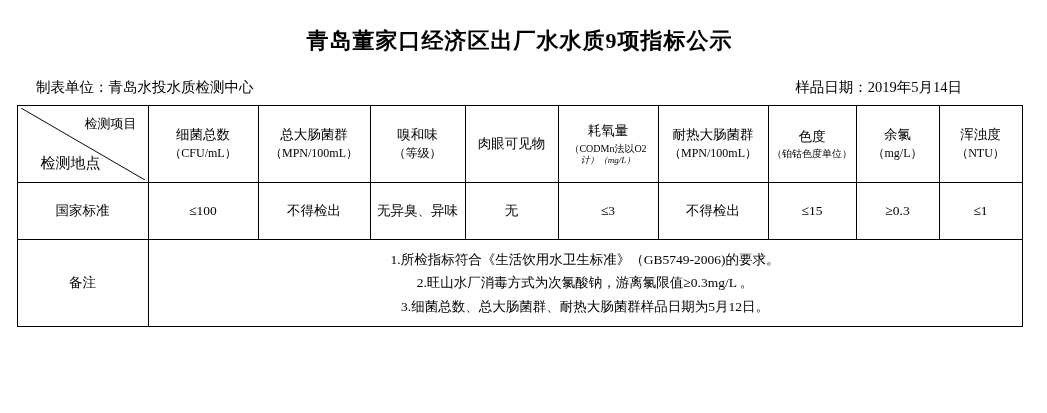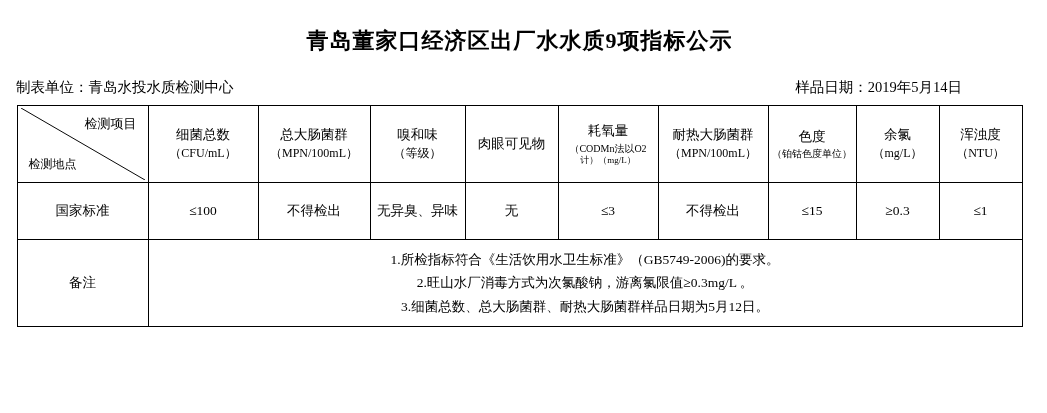--- a/index.html
+++ b/index.html
@@ -26,21 +26,21 @@
     font-weight: bold;
     font-size: 22px;
     letter-spacing: 1px;
     padding-top: 26px;
     padding-bottom: 4px;
   }
   .meta-row {
     display: flex;
     justify-content: space-between;
     align-items: flex-end;
-    padding: 18px 22px 8px 16px;
+    padding: 18px 22px 8px 36px;
     font-size: 14.5px;
     font-family: "Liberation Serif", "DejaVu Serif", serif;
   }
   .meta-left {
     white-space: nowrap;
   }
   .meta-right {
     white-space: nowrap;
     padding-right: 55px;
   }
@@ -93,23 +93,23 @@
   }
   .corner-top {
     position: absolute;
     right: 8px;
     top: 7px;
     font-size: 13px;
     white-space: nowrap;
   }
   .corner-bottom {
     position: absolute;
-    left: 8px;
+    left: 20px;
     bottom: 7px;
-    font-size: 12px;
+    font-size: 15px;
     white-space: nowrap;
   }
   .hdr-main {
     display: block;
     font-size: 13.5px;
     line-height: 1.5;
   }
   .hdr-sub {
     display: block;
     font-size: 12px;
@@ -117,20 +117,21 @@
   }
   .hdr-sub-small {
     display: block;
     font-size: 10px;
     line-height: 1.35;
   }
   .hdr-sub-tiny {
     display: block;
     font-size: 9px;
     line-height: 1.3;
+    font-style: italic;
   }
   .notes-cell {
     text-align: left;
     padding: 8px 10px 8px 12px;
     font-size: 13px;
     line-height: 1.75;
   }
   .note-line {
     display: block;
     white-space: nowrap;

